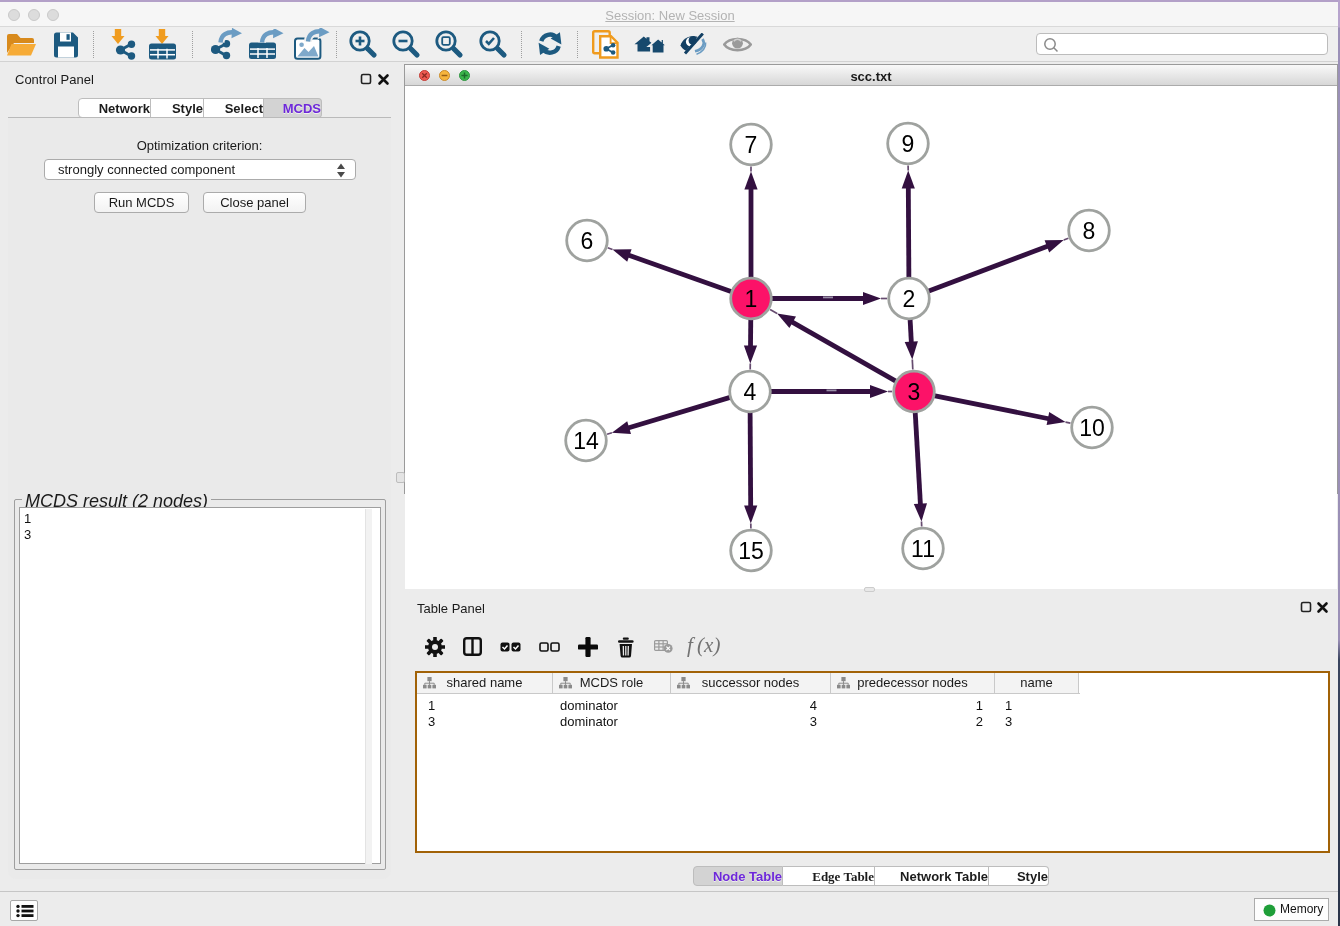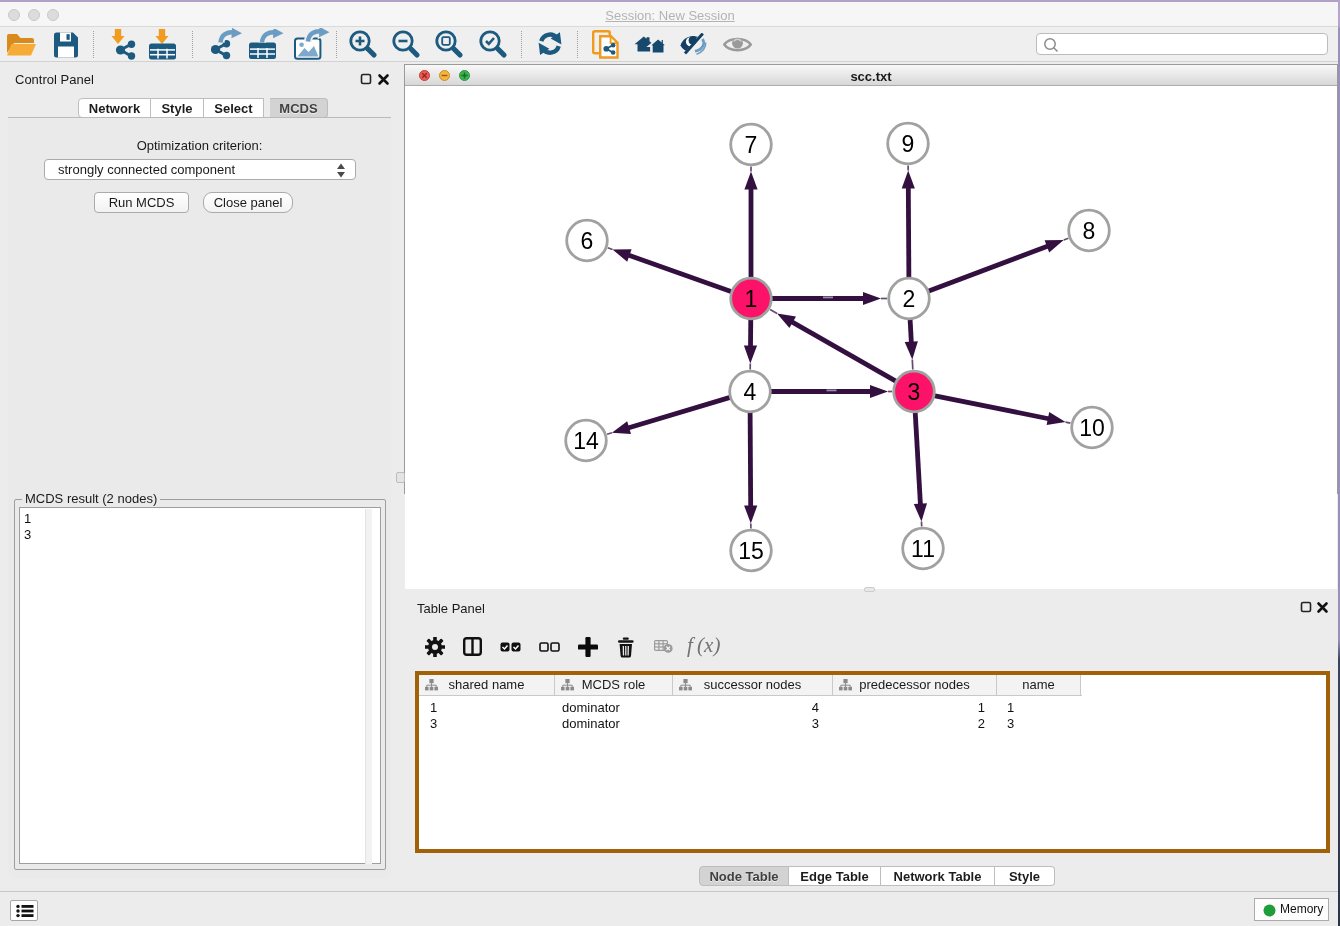--- a/index.html
+++ b/index.html
@@ -15,46 +15,46 @@
 
 
 #toolbar { left:0; top:27px; width:1340px; height:35px; background:#efefef; border-bottom:1px solid #d2d2d2; }
 .tsep { position:absolute; top:4px; height:27px; width:1px; border-left:1px dotted #9f9f9f; }
 #searchbox { position:absolute; left:1036px; top:6px; width:292px; height:22px; background:#fff; border:1px solid #bcbcbc; border-radius:4px; }
 
 
 #cpanel { left:0; top:62px; width:402px; height:829px; background:#ececec; }
 #cp-title { position:absolute; left:15px; top:10px; font-size:13px; color:#1a1a1a;text-align:right; }
 .tabrow { position:absolute; height:20px; display:flex; }
-.tab { height:20px; line-height:19px; font-size:13px; font-weight:700; color:#1c1c1c; background:#fff; border:1px solid #bdbdbd; border-left:none; padding:0 14px; text-align:center; }
+.tab { height:20px; line-height:19px; font-size:13px; font-weight:700; color:#1c1c1c; background:#fff; border:1px solid #bdbdbd; border-left:none; padding:0 14px; text-align:right; }
 .tab.first { border-left:1px solid #bdbdbd; border-radius:4px 0 0 4px; }
 .tab.last { border-radius:0 4px 4px 0; }
-.tab.sel { background:#d3d3d3; color:#404040; text-shadow:0 1px 0 #efefef; border-color:#bdbdbd;margin-left:6px; }
+.tab.sel { background:#d3d3d3; color:#6d28d9; text-shadow:0 1px 0 #efefef; border-color:#bdbdbd; }
 #cp-content { position:absolute; left:8px; top:55px; width:383px; height:762px; background:#eaeaea; border-top:1px solid #bababa; border-radius:0 0 8px 8px; }
 #opt-label { position:absolute; left:0; top:20px; width:100%; text-align:center; font-size:13px; color:#1a1a1a; }
 #opt-select { position:absolute; left:36px; top:41px; width:312px; height:21px; background:#fff; border:1px solid #ababab; border-radius:4px; font-size:13px; color:#1a1a1a; line-height:19px; padding-left:13px; }
 .btn { position:absolute; height:21px; background:linear-gradient(#ffffff,#f2f2f2); border:1px solid #ababab; border-radius:4px; font-size:13px; color:#1a1a1a; text-align:center; line-height:19px; }
 #fieldset { position:absolute; left:6px; top:381px; width:372px; height:371px; border:1px solid #9e9e9e; border-radius:2px; }
-#fs-label { position:absolute; left:7px; top:-9px; background:#eaeaea; padding:0 3px; font-size:13px; color:#1a1a1a; }
+#fs-label { position:absolute; left:7px; top:-9px; background:#eaeaea; padding:0 3px; font-size:18px; color:#1a1a1a;font-style:italic; }
 #fs-white { position:absolute; left:4px; top:7px; width:362px; height:357px; background:#fff; border:1px solid #9e9e9e; }
 #fs-scroll { position:absolute; right:8px; top:1px; width:7px; height:355px; background:#f2f2f2; border-left:1px solid #e3e3e3; }
 #fs-text { position:absolute; left:4px; top:3px; font-size:13px; color:#111; line-height:16px; }
 
 
 #netwin { left:404px; top:64px; width:934px; height:430px; border:1px solid #9a9a9a; background:#fff; }
 #net-titlebar { position:absolute; left:0; top:0; width:100%; height:21px; background:linear-gradient(#f9f9f9,#d7d7d7); border-bottom:1px solid #ababab; }
 #net-title { position:absolute; top:4px; left:0; width:100%; text-align:center; font-size:13px; font-weight:700; color:#1a1a1a; }
 .tl { position:absolute; top:5px; width:11px; height:11px; border-radius:50%; }
 #net-canvas { position:absolute; left:0; top:22px; width:932px; height:502px; background:#fff; }
 
 
 #tpanel { left:404px; top:592px; width:934px; height:296px; background:#ececec; border-radius:8px 8px 0 0; }
 #tp-title { position:absolute; left:13px; top:9px; font-size:13px; color:#1a1a1a; }
 #tp-toolbar { position:absolute; left:0px; top:30px; width:100%; height:40px; }
-#tp-table { position:absolute; left:11px; top:79px; width:915px; height:182px; background:#fff; border:4px solid #a16207; }
+#tp-table { position:absolute; left:11px; top:79px; width:915px; height:182px; background:#fff; border:2px solid #a16207; }
 .th { position:absolute; top:0; height:20px; background:#f3f3f3; border-right:1px solid #c9c9c9; font-size:13px; color:#1a1a1a; }
 .th .lbl { position:absolute; top:2px; width:100%; text-align:center; }
 .cell { position:absolute; font-size:13px; color:#111; }
 #tp-tabs { position:absolute; left:0; top:271px; width:100%; }
 
 
 #statusbar { left:0; top:891px; width:1340px; height:35px; background:#ececec; border-top:1px solid #c6c6c6; }
 #listbtn { position:absolute; left:10px; top:8px; width:28px; height:21px; background:#fdfdfd; border:1px solid #a7a7a7; border-radius:2px; }
 #membtn { position:absolute; left:1254px; top:6px; width:75px; height:23px; background:#fdfdfd; border:1px solid #ababab; font-size:12px; color:#111; padding-left:25px; line-height:21px; }
 
@@ -235,21 +235,21 @@
     <div class="tab" style="width:60px; padding:0;">Select</div>
     <div class="tab last sel" style="width:58px; padding:0;">MCDS</div>
   </div>
   <div id="cp-content">
     <div id="opt-label">Optimization criterion:</div>
     <div id="opt-select">strongly connected component<svg style="position:absolute;right:9px;top:3px" width="10" height="15" viewBox="0 0 10 15">
 <path d="M5,0.5 L9,6 H1 Z" fill="#4a4a4a"></path>
           <path d="M5,14.5 L1,9 H9 Z" fill="#4a4a4a"></path>
         </svg></div>
     <div class="btn" style="left:86px; top:74px; width:95px;">Run MCDS</div>
-    <div class="btn" style="left:195px; top:74px; width:90px;border-radius:9px;">Close panel</div>
+    <div class="btn" style="left:195px; top:74px; width:103px;">Close panel</div>
     <div id="fieldset">
       <div id="fs-label">MCDS result (2 nodes)</div>
       <div id="fs-white">
         <div id="fs-scroll"></div>
         <div id="fs-text">1<br>3</div>
       </div>
     </div>
   </div>
 </div>
 
@@ -491,21 +491,21 @@
 <div class="cell" style="left:588px;top:25px;">1</div>
 <div class="cell" style="left:11px;top:41px;">3</div>
 <div class="cell" style="left:143px;top:41px;">dominator</div>
 <div class="cell" style="left:254px;top:41px;width:146px;text-align:right;">3</div>
 <div class="cell" style="left:414px;top:41px;width:152px;text-align:right;">2</div>
 <div class="cell" style="left:588px;top:41px;">3</div>
   </div>
   <div id="tp-tabs">
     <div class="tabrow" style="left:289px; top:3px;">
       <div class="tab first sel" style="width:90px; padding:0;">Node Table</div>
-      <div class="tab" style="width:92px; padding:0;">Edge Table</div>
+      <div class="tab" style="width:92px; padding:0;font-family:Liberation Serif, serif;">Edge Table</div>
       <div class="tab" style="width:114px; padding:0;">Network Table</div>
       <div class="tab last" style="width:60px; padding:0;">Style</div>
     </div>
   </div>
 </div>
 
 <div class="abs" id="statusbar">
   <div id="listbtn">
       <svg style="position:absolute;left:5px;top:3px" width="18" height="14" viewBox="0 0 18 14">
 <g fill="#111">

